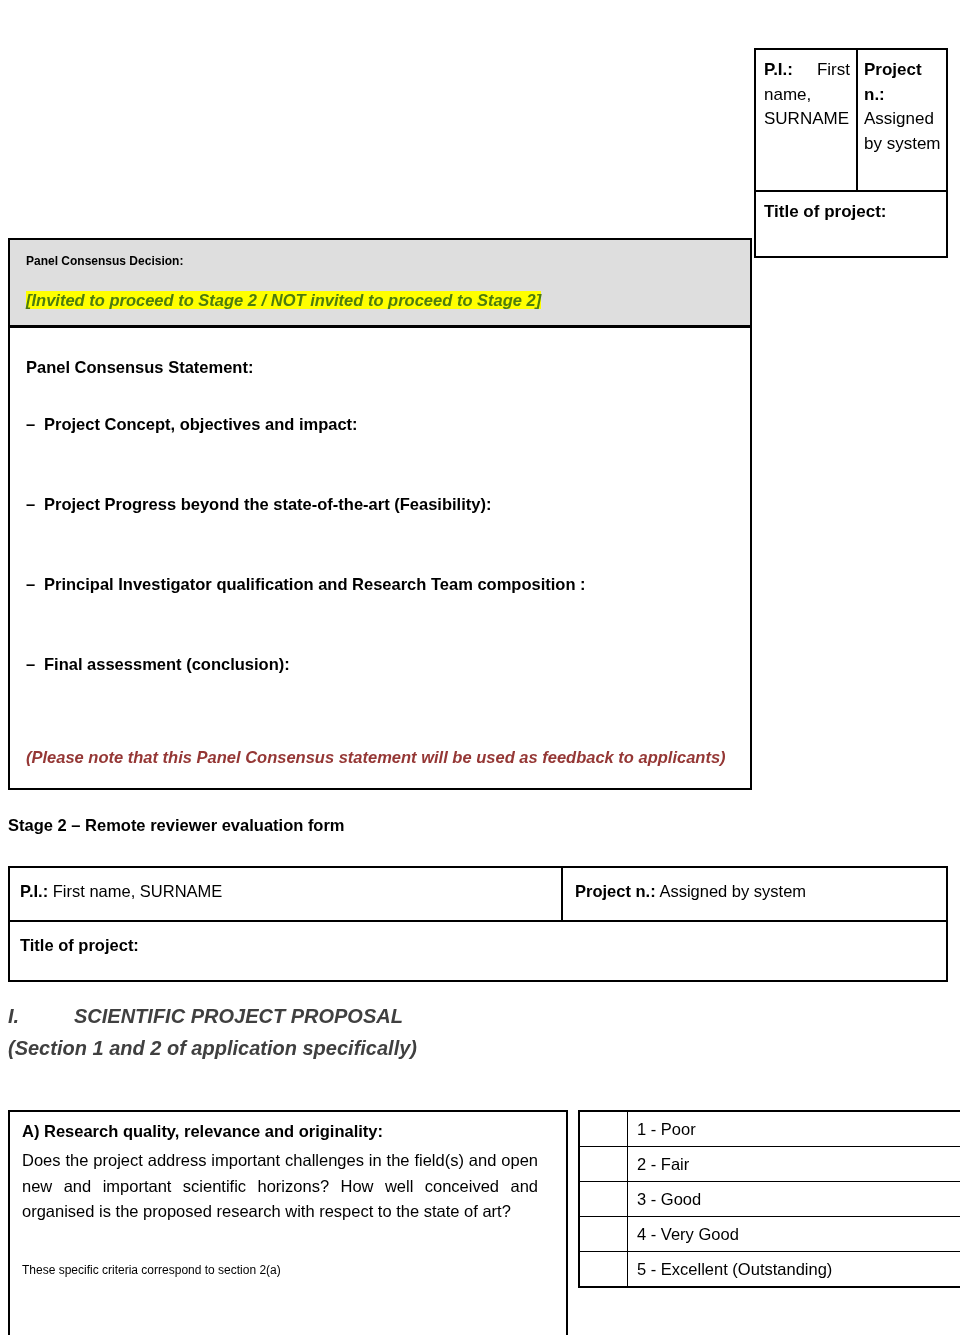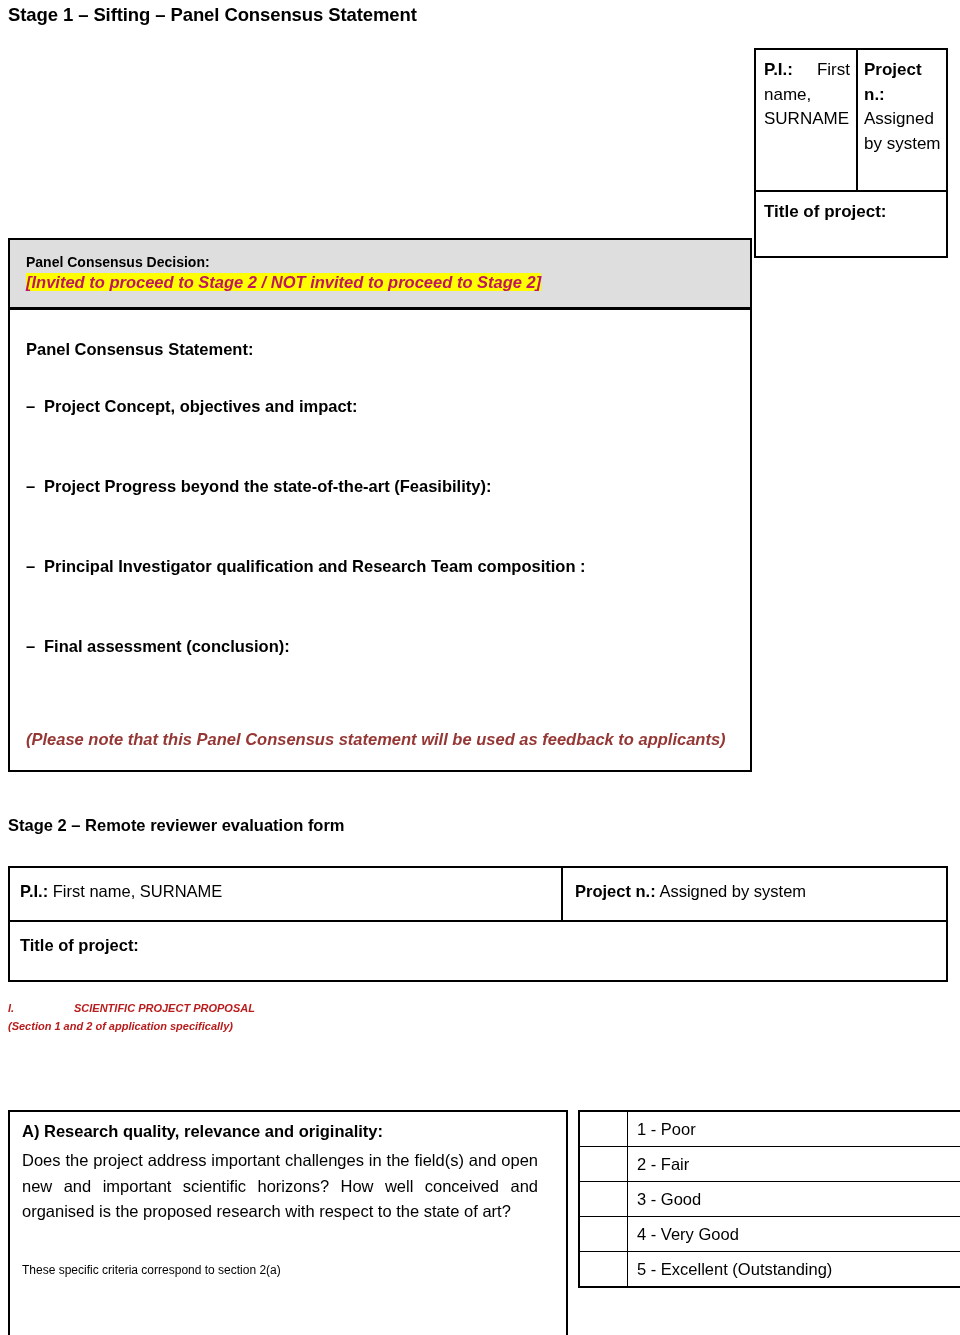--- a/index.html
+++ b/index.html
@@ -96,28 +96,29 @@
     box-sizing: border-box;
     background: #fff;
   }
   .cons-decision {
     background: #dedede;
     border-bottom: 3px solid #000;
     padding: 14px 16px 12px 16px;
     box-sizing: border-box;
   }
   .cons-decision .lbl {
-    font-size: 14px;
-    font-weight: bold;
+    font-size: 12px;
+    font-weight: bold;
+    margin-bottom: 20px;
   }
   .highlight-line {
     font-size: 16.5px;
     font-weight: bold;
     font-style: italic;
-    color: #be185d;
+    color: #4d7c0f;
     background: #ffff00;
     display: inline;
     line-height: 1.5;
   }
   .cons-body {
     padding: 30px 16px 18px 16px;
     box-sizing: border-box;
     min-height: 445px;
   }
   .cons-body .lbl {
@@ -184,24 +185,24 @@
     box-sizing: border-box;
     font-size: 16.5px;
     font-weight: bold;
   }
 
   
   .proposal-heading {
     position: absolute;
     left: 8px;
     top: 1000px;
-    font-size: 11px;
+    font-size: 20px;
     font-weight: bold;
     font-style: italic;
-    color: #b91c1c;
+    color: #404040;
     line-height: 1.6;
   }
   .proposal-heading .num {
     display: inline-block;
     width: 66px;
   }
 
   
   .criteria-table {
     position: absolute;
@@ -258,21 +259,20 @@
     padding: 7px 6px 5px 9px;
     font-size: 16.5px;
     line-height: 1.25;
   }
 </style>
 </head>
 <body>
 
 <div class="page">
 
-  <div class="doc-title">Stage 1 – Sifting – Panel Consensus Statement</div>
 
   <div class="hdr-table">
     <div class="hdr-row hdr-row-top">
       <div class="hdr-cell-left">
         <span class="b">P.I.:</span>
         <span>First name, SURNAME</span>
       </div>
       <div class="hdr-cell-right">
         <span class="b">Project n.:</span>
         <span>Assigned by system</span>

